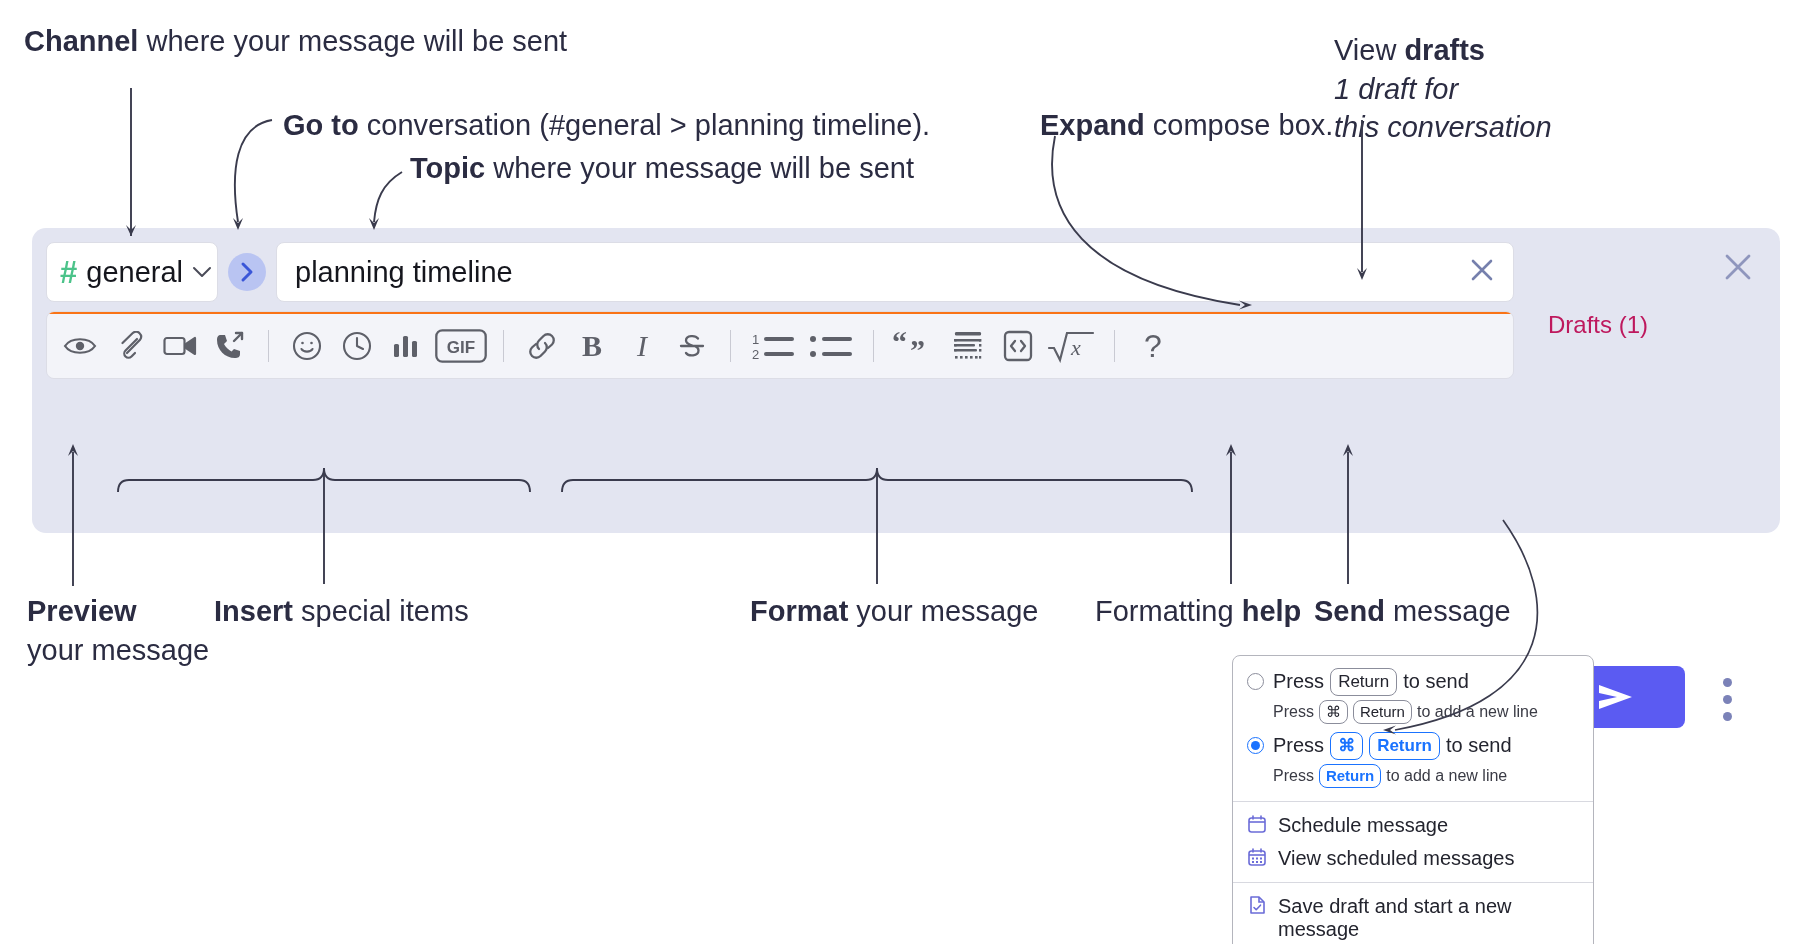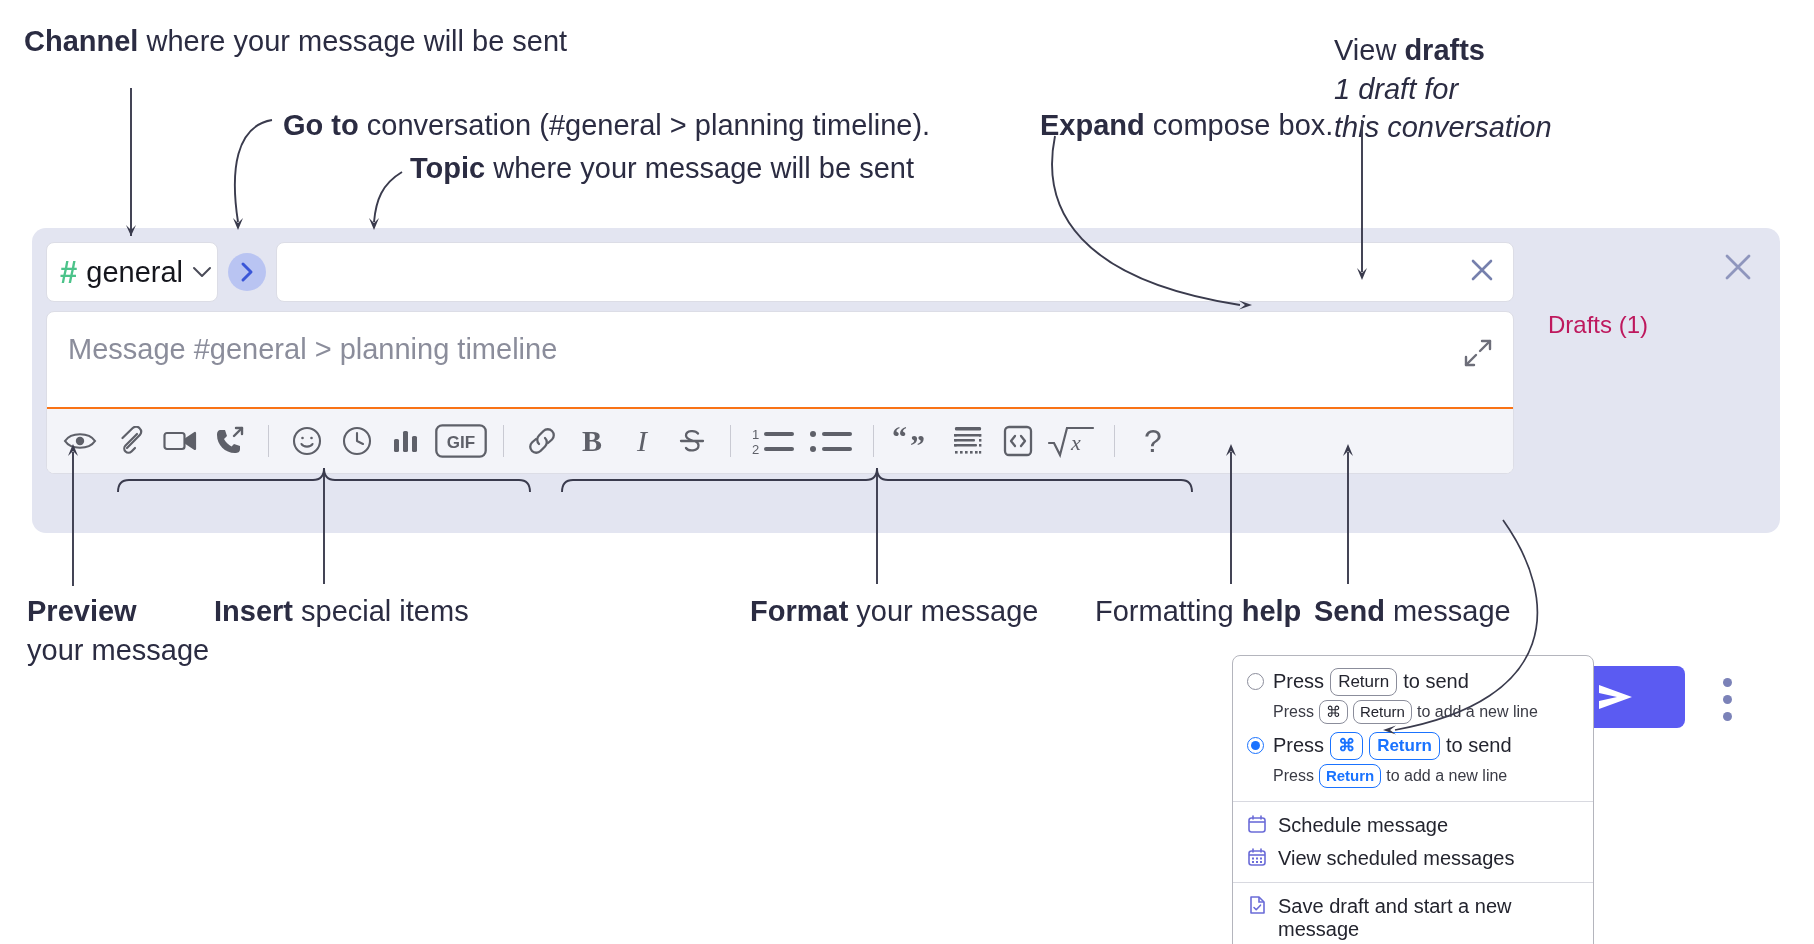--- a/index.html
+++ b/index.html
@@ -141,40 +141,30 @@
         </span>
       </div>
 
       <div id="goto-btn">
         <svg width="17" height="22" viewBox="0 0 17 22">
             <path d="M4 3 L12 11 L4 19" fill="none" stroke="#3a56d8" stroke-width="3" stroke-linecap="round" stroke-linejoin="round"></path>
           </svg>
       </div>
 
       <div id="topic-field">
+        <span id="topic-value">planning timeline</span>
         <span id="topic-clear">
           <svg width="30" height="30" viewBox="0 0 30 30">
               <path d="M6 6 L24 24 M24 6 L6 24" stroke="#7680ad" stroke-width="2.6" stroke-linecap="round"></path>
             </svg>
         </span>
       </div>
     </div>
 
     <div id="message-box">
-      <div id="message-input-area">
-        <span id="message-placeholder">Message #general &gt; planning timeline</span>
-        <span id="expand-btn">
-          <svg width="30" height="30" viewBox="0 0 30 30" fill="none" stroke="#6d6e79" stroke-width="2.4" stroke-linecap="round" stroke-linejoin="round">
-            <path d="M17 13 L27 3"></path>
-              <path d="M19 3 L27 3 L27 11"></path>
-            <path d="M13 17 L3 27"></path>
-              <path d="M11 27 L3 27 L3 19"></path>
-          </svg>
-        </span>
-      </div>
 
       <div id="toolbar">
         <div class="tb">
           <svg width="34" height="26" viewBox="0 0 34 26" fill="none" stroke="#5e6069" stroke-width="2.2">
               <path d="M2 13 C8 4 26 4 32 13 C26 22 8 22 2 13Z"></path>
               <circle cx="17" cy="13" r="4.2" fill="#5e6069" stroke="none"></circle>
             </svg>
         </div>
         <div class="tb">
           <svg width="28" height="30" viewBox="0 0 28 30" fill="none" stroke="#5e6069" stroke-width="2.2" stroke-linecap="round">

